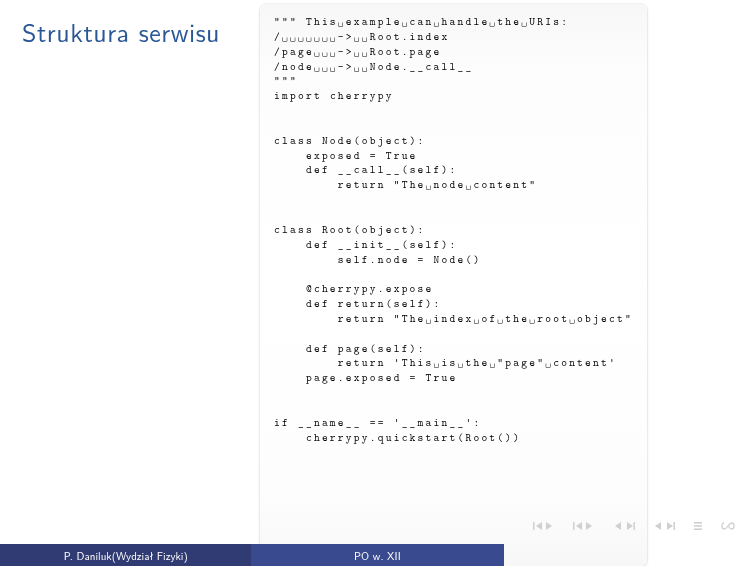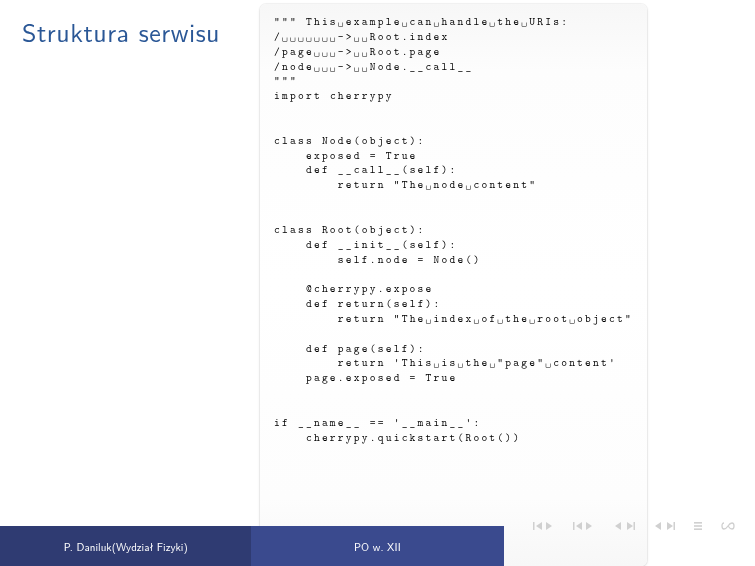--- a/index.html
+++ b/index.html
@@ -49,21 +49,21 @@
     color: #cfcfcf;
     font-size: 11px;
   }
   .nav-icons .grp { display: flex; gap: 2px; align-items: center; }
   .nav-icons svg { width: 10px; height: 10px; }
   .footer {
     position: absolute;
     bottom: 0;
     left: 0;
     right: 0;
-    height: 40px;
+    height: 22px;
     display: flex;
     font-size: 11px;
     color: #fff;
     border-radius: 7px;
   }
   .footer .seg1 { background: #2f3b72; flex: 0 0 33.3%; display:flex; align-items:center; justify-content:center; padding:0 6px;}
   .footer .seg2 { background: #3a4a8e; flex: 0 0 33.4%; display:flex; align-items:center; justify-content:center; padding:0 6px;}
   .footer .seg3 { background: #2f3b72; flex: 0 0 33.3%; display:flex; align-items:center; justify-content:flex-end; padding:0 14px; gap:18px;}
   .tri { fill: #d0d0d0; }
   .bar { fill: #d0d0d0; }

